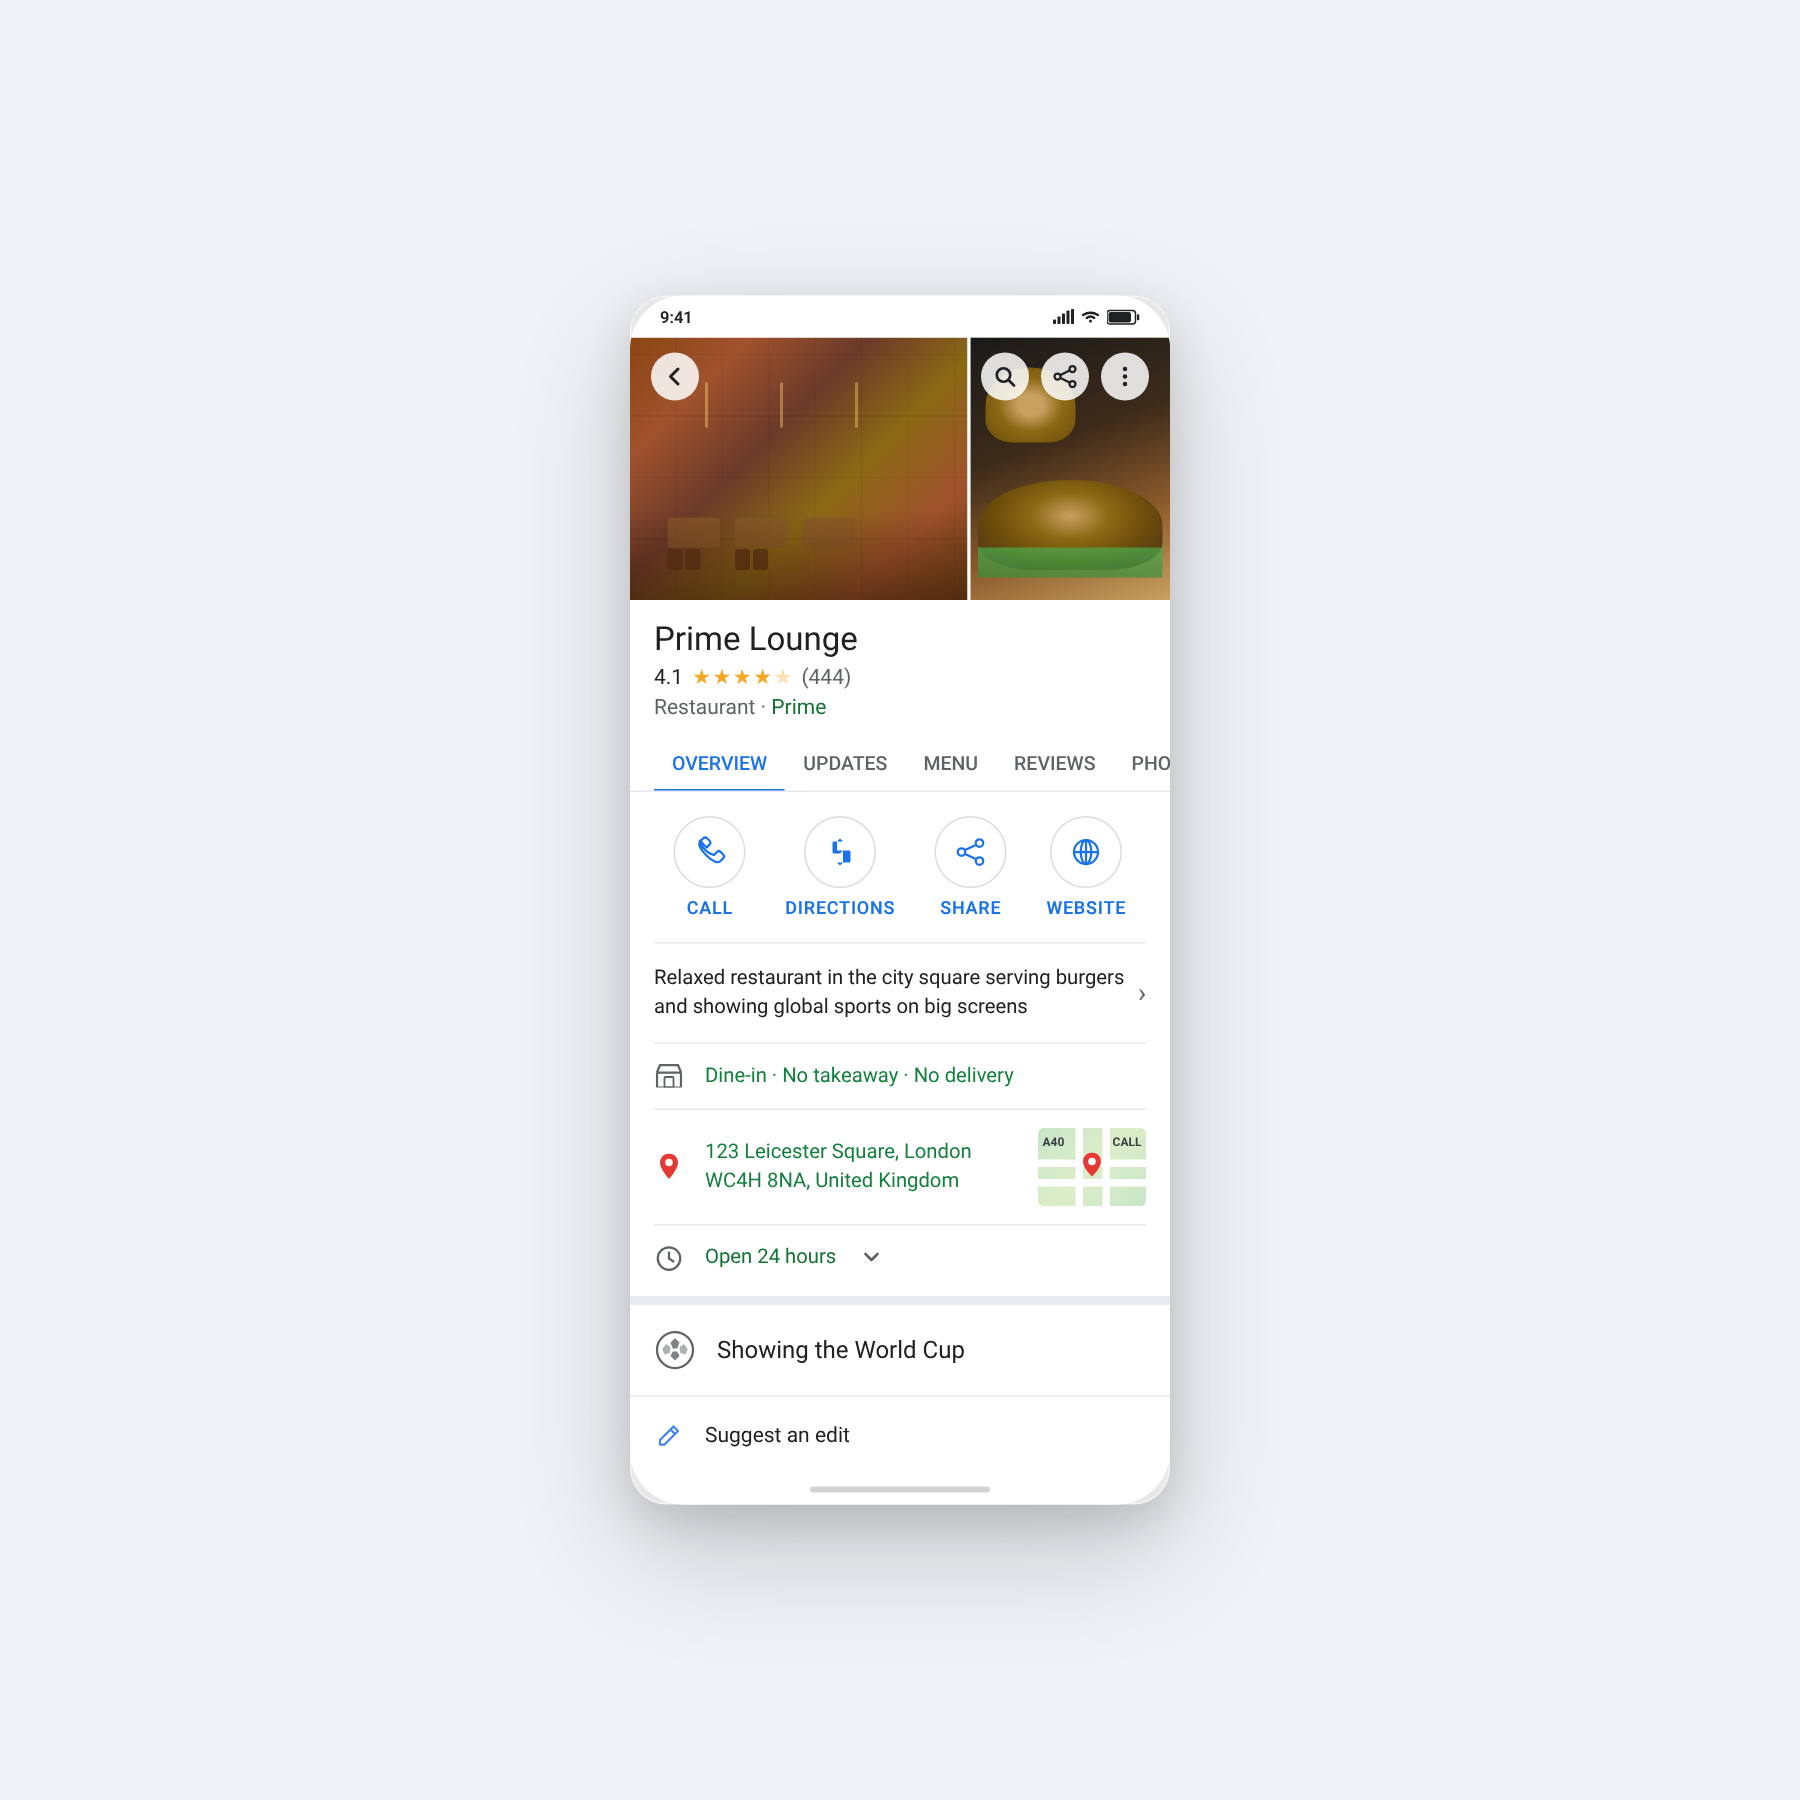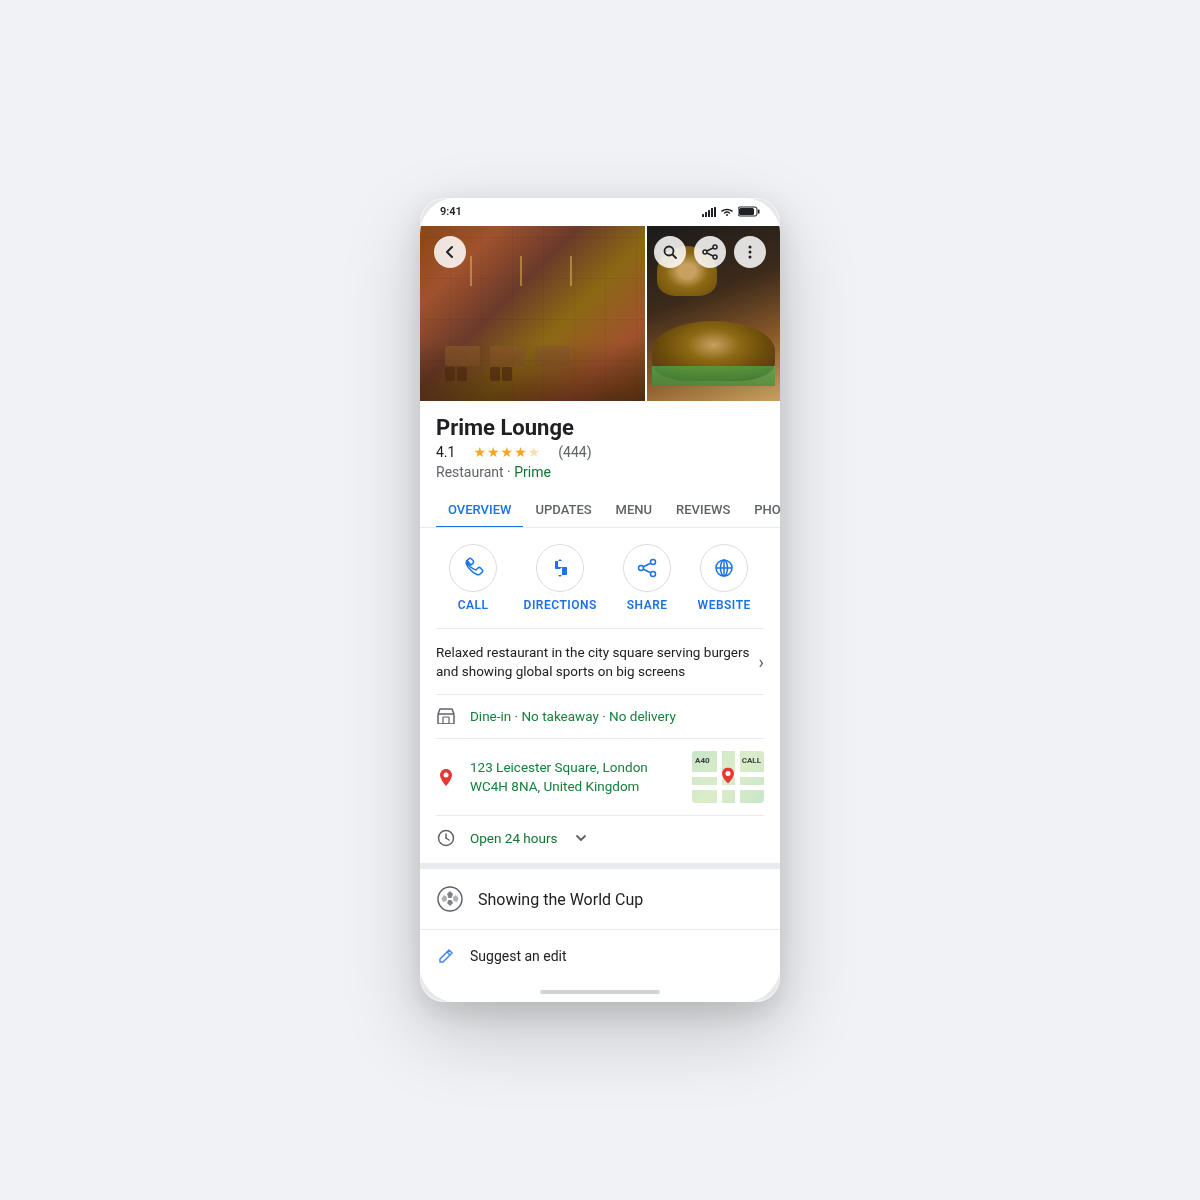--- a/index.html
+++ b/index.html
@@ -116,29 +116,29 @@
     }
 
     
     .content-area {
       background: #fff;
       padding: 14px 16px 0;
     }
 
     .place-name {
       font-size: 22px;
-      font-weight: 700;
+      font-weight: 400;
       color: #202124;
       margin-bottom: 4px;
     }
 
     .rating-row {
       display: flex;
       align-items: center;
-      gap: 18px;
+      gap: 6px;
       margin-bottom: 4px;
     }
 
     .rating-num {
       font-size: 14px;
       color: #202124;
     }
 
     .stars {
       display: flex; gap: 1px;

